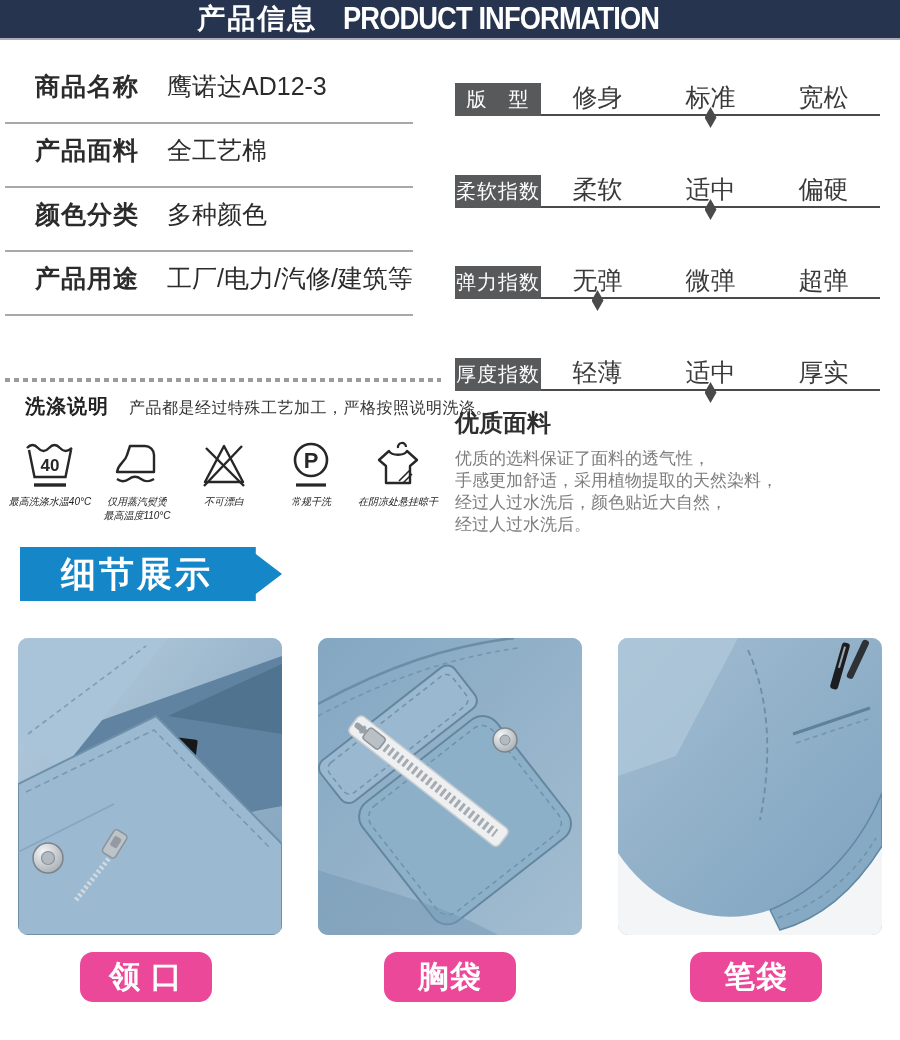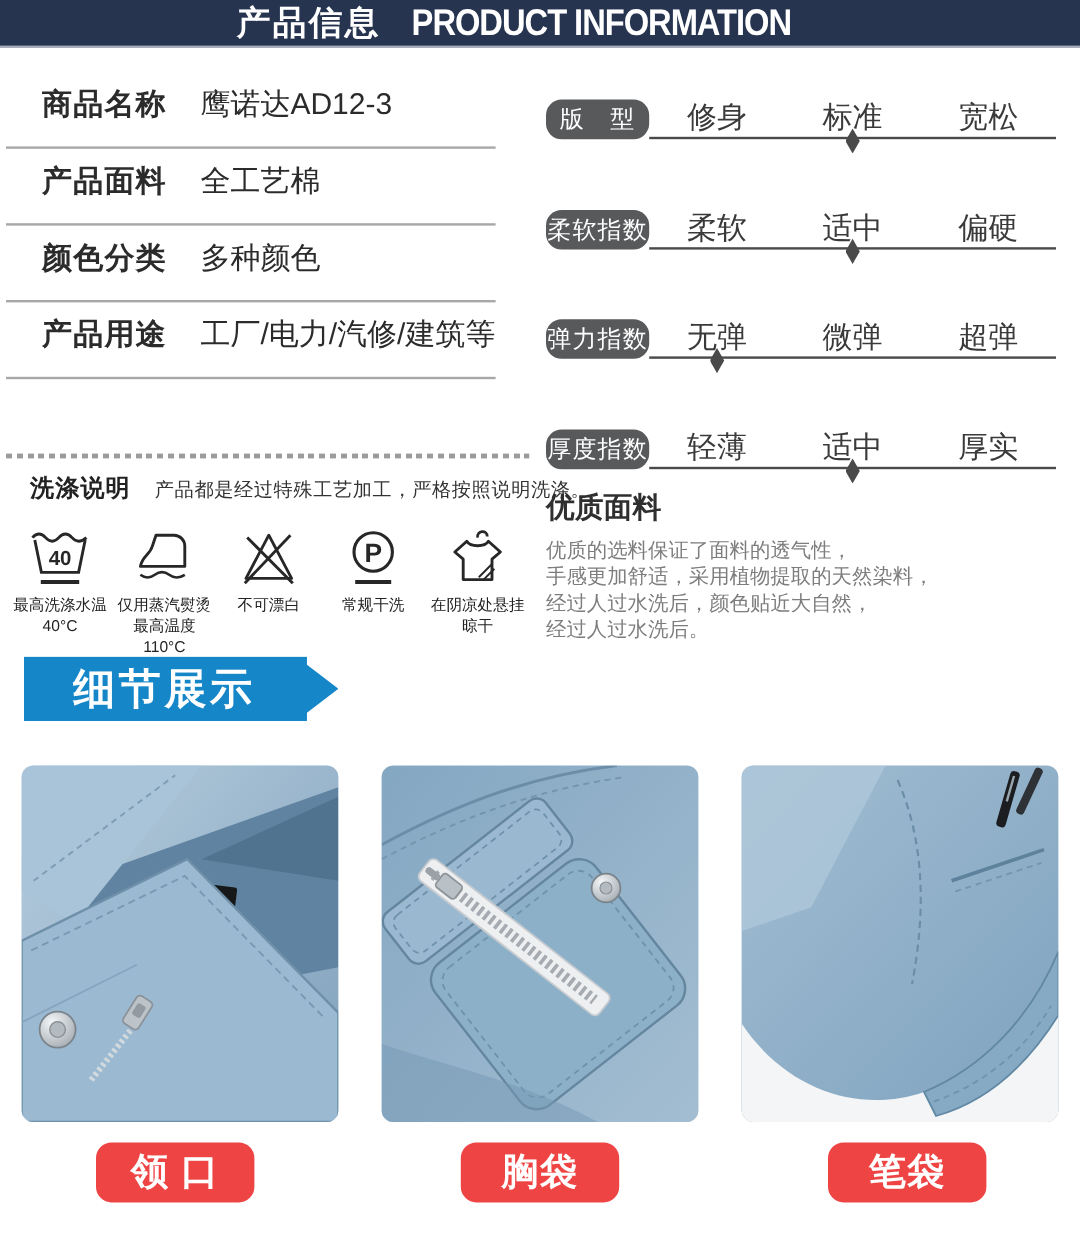--- a/index.html
+++ b/index.html
@@ -28,21 +28,21 @@
     display:flex; align-items:center; padding:0 0 9px 30px;
   }
   .spec-label { width:132px; font-size:25px; font-weight:600; color:#2b2b2b; letter-spacing:1px; }
   .spec-value { font-size:25px; font-weight:500; color:#2b2b2b; }
 
   
   .gauge { position:absolute; left:455px; width:425px; height:34px; }
   .gauge-label {
     position:absolute; left:0; top:0; width:86px; height:33px;
     background:#58595b; color:#fff; font-size:20px; font-weight:500;
-    display:flex; align-items:center; justify-content:center; letter-spacing:1px; white-space:pre;border-radius:13px;
+    display:flex; align-items:center; justify-content:center; letter-spacing:1px; white-space:pre;
   }
   .gauge-track { position:absolute; left:86px; right:0; top:0; height:33px; border-bottom:2px solid #4a4a4a; }
   .gauge-options { display:flex; height:100%; align-items:flex-end; }
   .gauge-options span { flex:1; text-align:center; font-size:25px; font-weight:500; color:#3a3a3a; }
   .gauge-marker {
     position:absolute; top:24px; width:12px; height:21px; background:#4a4a4a;
     transform:translateX(-50%);
     clip-path:polygon(50% 0,100% 50%,50% 100%,0 50%);
   }
 
@@ -50,21 +50,21 @@
   .dashed-divider {
     position:absolute; left:5px; top:378px; width:436px; height:4px;
     background:repeating-linear-gradient(90deg,#9b9b9b 0 5px,transparent 5px 9px);
   }
   .wash-note-row { position:absolute; left:25px; top:393px; display:flex; align-items:baseline; }
   .wash-label { font-size:20px; font-weight:600; color:#222; letter-spacing:1px; }
   .wash-note { font-size:16px; color:#333; margin-left:20px; letter-spacing:.5px; }
   .wash-icons { position:absolute; left:8px; top:437px; width:432px; display:flex; justify-content:space-between; }
   .wash-icon-cell { width:84px; display:flex; flex-direction:column; align-items:center; text-align:center; }
   .wash-icon-cell svg { display:block; }
-  .cap { margin-top:4px; font-size:13px; line-height:1.35; color:#222; }
+  .cap { margin-top:4px; font-size:10px; line-height:1.35; color:#222;font-style:italic; }
   .cap span { display:block; }
   .cap span:empty { display:none; }
 
   
   .fabric { position:absolute; left:455px; top:407px; width:430px; }
   .fabric-title { font-size:24px; font-weight:700; color:#2f2f2f; }
   .fabric-body { margin-top:9px; font-size:17px; line-height:22px; color:#7d7d7d; }
 
   
   .banner {
@@ -78,21 +78,21 @@
   .photo {
     position:absolute; top:638px; width:264px; height:297px;
     border-radius:10px; overflow:hidden; background:#9bb8cf;
   }
   .photo svg { display:block; }
   .photo1 { left:18px; } .photo2 { left:318px; } .photo3 { left:618px; }
 
   
   .detail-tag {
     position:absolute; top:952px; width:132px; height:50px;
-    background:#ef4444; border-radius:13px; color:#fff;
+    background:#ec4899; border-radius:13px; color:#fff;
     font-size:31px; font-weight:700; letter-spacing:1px;
     display:flex; align-items:center; justify-content:center; white-space:pre;
   }
   .tag1 { left:80px; } .tag2 { left:384px; } .tag3 { left:690px; }
 </style>
 </head>
 <body>
 
 <div class="header">
   <span class="zh">产品信息</span>

